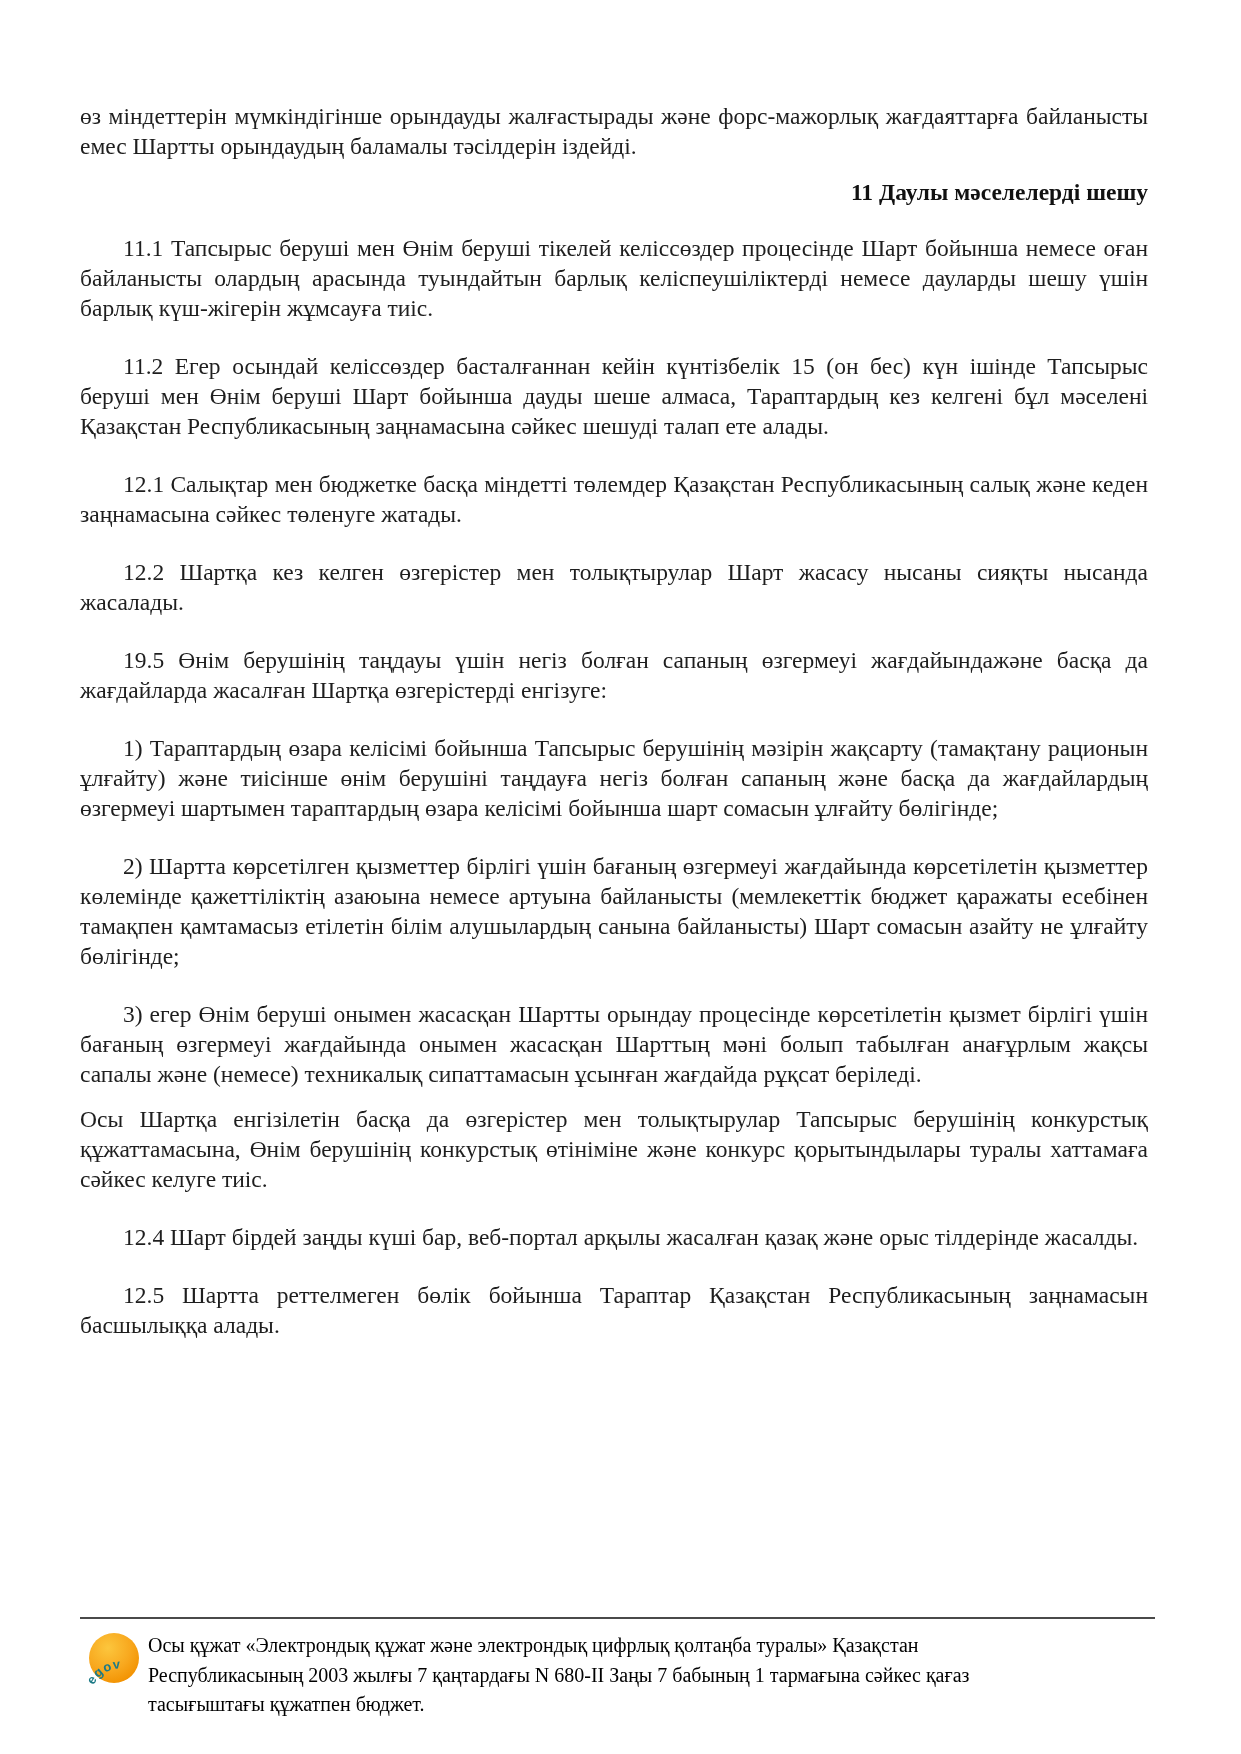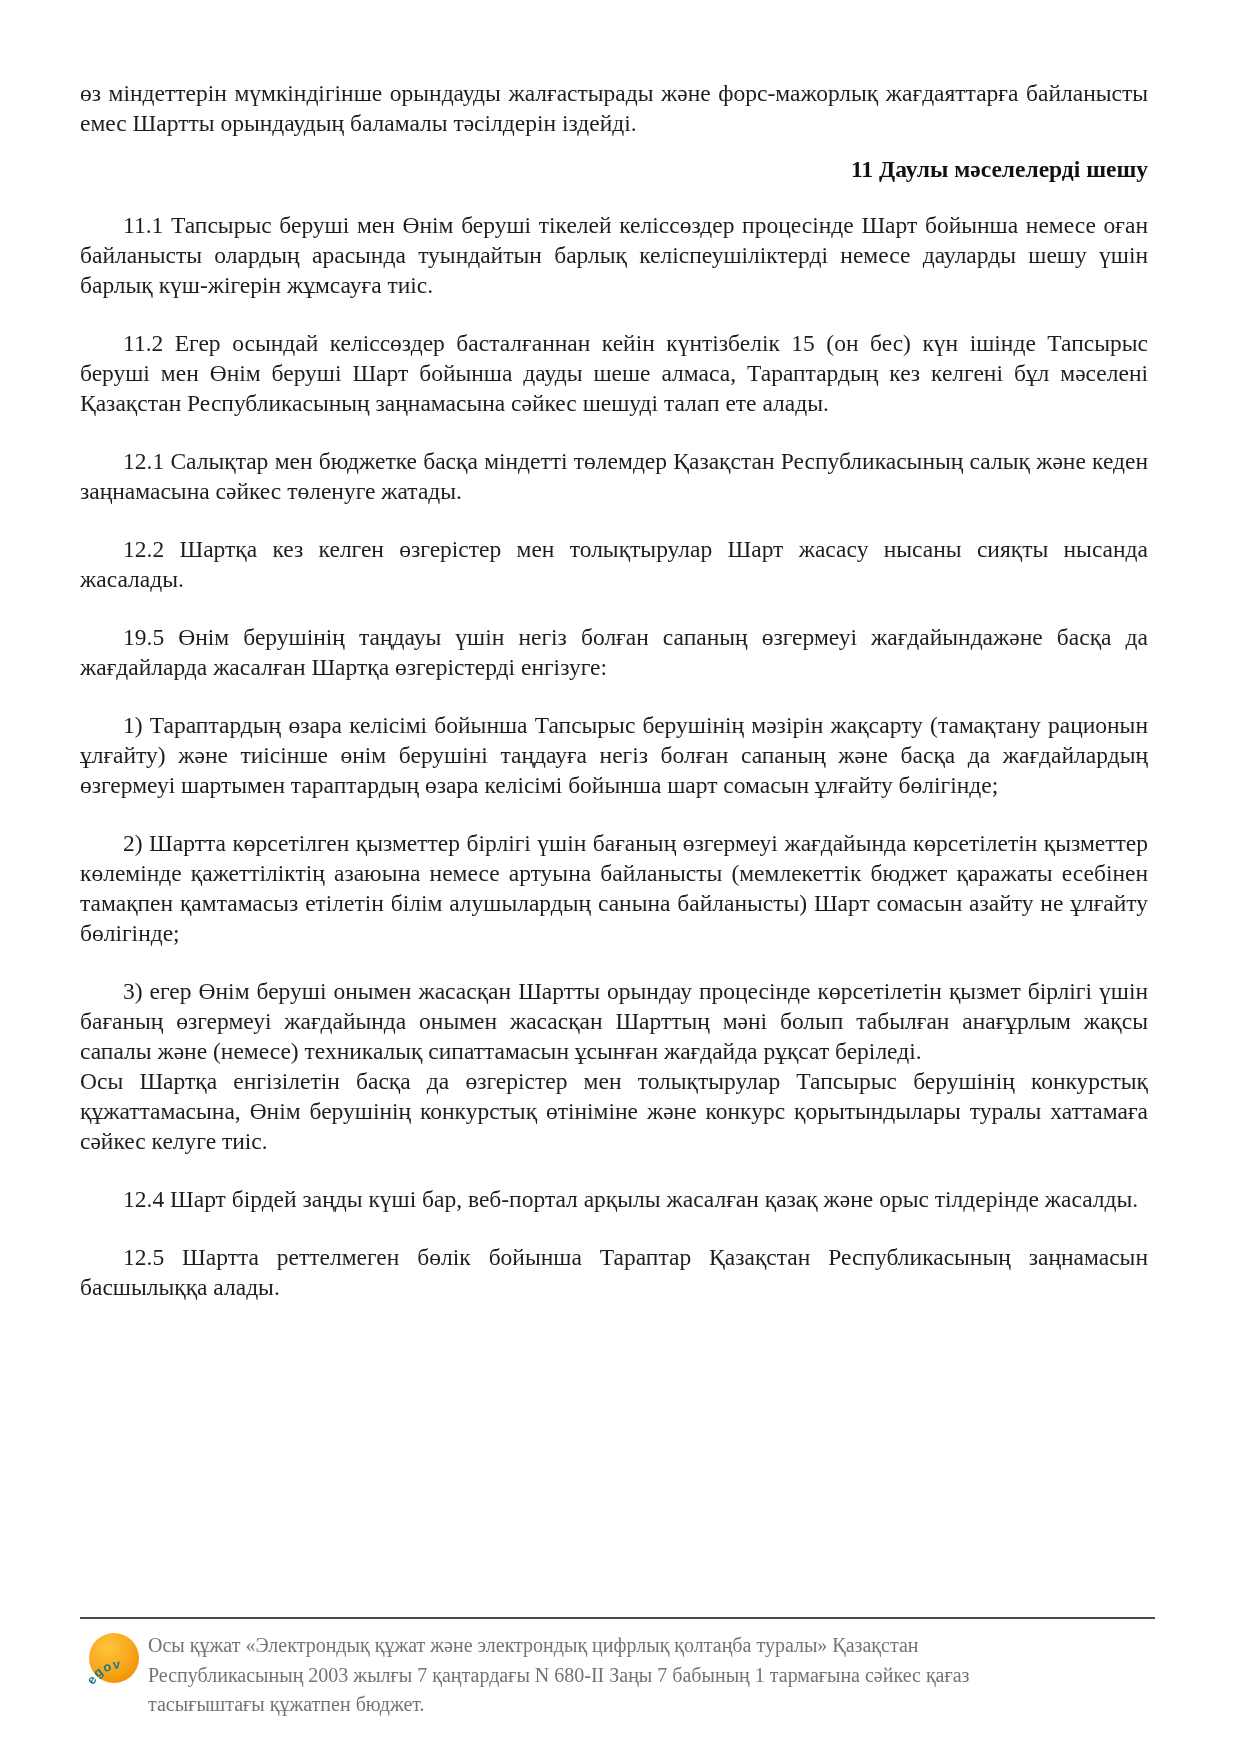--- a/index.html
+++ b/index.html
@@ -8,31 +8,31 @@
     width: 1241px;
     height: 1754px;
     background: #ffffff;
     font-family: "Liberation Serif", serif;
     color: #1e1e1e;
     overflow: hidden;
   }
   .content {
     position: absolute;
     left: 80px;
-    top: 78px;
+    top: 101px;
     width: 1068px;
   }
   p.para {
     margin: 0 0 28px 0;
     font-size: 23.5px;
     line-height: 30px;
     text-align: justify;
   }
   p.indent { text-indent: 43px; }
-  p.nogap  { margin-bottom: 0; }
+  p.nogap  { margin-bottom: 15px; }
   h2.sec {
     font-size: 23.5px;
     line-height: 30px;
     font-weight: bold;
     text-align: right;
     margin: -12px 0 26px 0;
     color: #111111;
   }
   .footer {
     position: absolute;
@@ -51,21 +51,21 @@
   }
   .logo-wrap {
     width: 58px;
     margin-left: 6px;
     flex: 0 0 auto;
   }
   .footer-text {
     margin-left: 4px;
     font-size: 20px;
     line-height: 29.5px;
-    color: #737373;
+    color: #000000;
   }
 </style>
 </head>
 <body>
 
 <div class="page">
   <div class="content">
 
     <p class="para">өз міндеттерін мүмкіндігінше орындауды жалғастырады және форс-мажорлық жағдаяттарға байланысты емес Шартты орындаудың баламалы тәсілдерін іздейді.</p>
 

